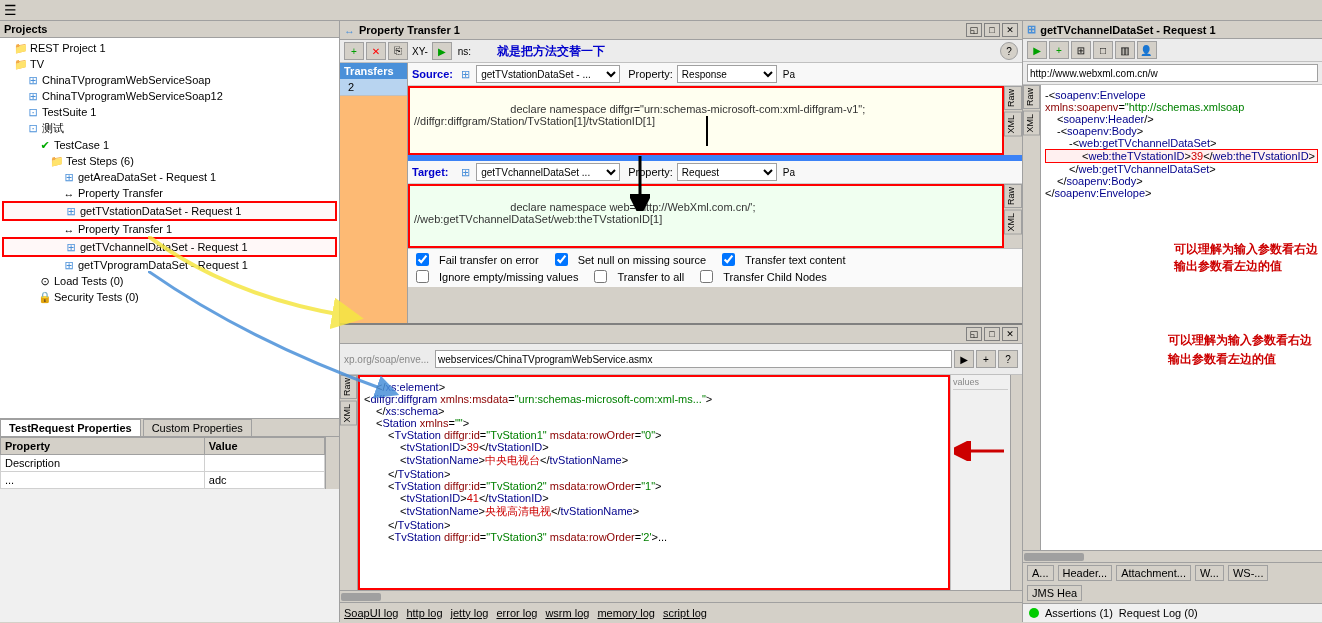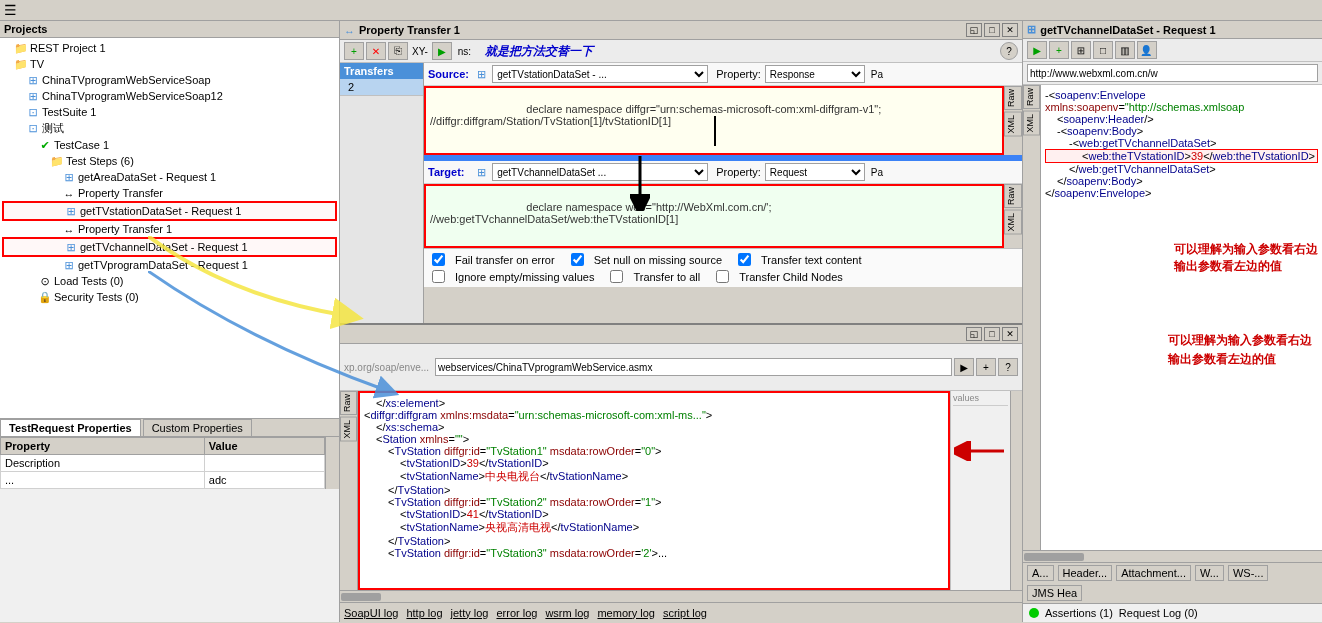--- a/index.html
+++ b/index.html
@@ -30,34 +30,34 @@
 
     
     .center-panel { flex: 1; display: flex; flex-direction: column; overflow: hidden; }
     .panel-title-bar { background: #d4d0c8; display: flex; align-items: center; padding: 2px 4px; border-bottom: 1px solid #a0a0a0; gap: 2px; }
     .panel-title-text { font-weight: bold; flex: 1; }
     .panel-btn { width: 16px; height: 14px; border: 1px solid #808080; background: #d4d0c8; cursor: pointer; display: inline-flex; align-items: center; justify-content: center; font-size: 9px; }
     .toolbar-row { display: flex; align-items: center; padding: 2px 4px; background: #ececec; border-bottom: 1px solid #c0c0c0; gap: 2px; }
     .tb-btn { width: 20px; height: 18px; border: 1px solid #a0a0a0; background: #d4d0c8; cursor: pointer; display: inline-flex; align-items: center; justify-content: center; font-size: 10px; }
     .tb-btn.green { color: #00a000; }
     .tb-btn.red { color: red; }
-    .hint-text { color: #0000cc; font-weight: bold; font-size: 12px; margin-left: 8px; font-style: italic; }
+    .hint-text { color: #0000cc; font-weight: bold; font-size: 12px; margin-left: 20px; }
 
     
     .prop-row { display: flex; align-items: center; padding: 2px 4px; border-bottom: 1px solid #e0e0e0; gap: 4px; }
     .prop-label { font-weight: bold; width: 45px; flex-shrink: 0; }
     .prop-select { height: 18px; border: 1px solid #a0a0a0; background: white; font-size: 10px; }
-    .prop-select-wide { width: 216px; }
+    .prop-select-wide { width: 144px; }
     .prop-select-med { width: 100px; }
     .xml-display { background: #f8f8f8; border: 1px solid #c0c0c0; padding: 2px 4px; font-family: monospace; font-size: 10px; color: #333; overflow: hidden; white-space: nowrap; }
     .cb-item { display: flex; align-items: center; gap: 10px; }
 
     
     .xml-tab-side { writing-mode: vertical-rl; transform: rotate(180deg); background: #d4d0c8; border: 1px solid #a0a0a0; padding: 3px 2px; cursor: pointer; font-size: 10px; }
-    .addr-bar { display: flex; align-items: center; padding: 14px 4px; background: #ececec; border-bottom: 1px solid #c0c0c0; gap: 2px; justify-content: center; }
+    .addr-bar { display: flex; align-items: center; padding: 6px 4px; background: #ececec; border-bottom: 1px solid #c0c0c0; gap: 2px; justify-content: center; }
     .addr-input { flex: 1; height: 18px; border: 1px solid #a0a0a0; background: white; padding: 0 2px; font-size: 10px; }
     .content-area { flex: 1; display: flex; overflow: hidden; }
     .xml-content { flex: 1; background: white; padding: 4px; font-family: monospace; font-size: 10px; overflow: auto; }
 
     
     .right-panel { width: 300px; background: #f0f0f0; border-left: 1px solid #a0a0a0; display: flex; flex-direction: column; }
     .right-title { background: #d4d0c8; display: flex; align-items: center; padding: 2px 4px; gap: 2px; border-bottom: 1px solid #a0a0a0; }
     .right-title-text { font-weight: bold; font-size: 11px; flex: 1; }
     .right-toolbar { display: flex; align-items: center; padding: 2px 4px; gap: 2px; background: #ececec; border-bottom: 1px solid #c0c0c0; }
     .right-addr { display: flex; align-items: center; padding: 2px 4px; background: #ececec; border-bottom: 1px solid #c0c0c0; }
@@ -267,21 +267,21 @@
         <span style="font-size:10px; margin:0 2px;">XY-</span>
         <button class="tb-btn green">▶</button>
         <span style="font-size:10px; margin:0 4px;">ns:</span>
         <span class="hint-text">就是把方法交替一下</span>
         <span style="flex:1;"></span>
         <button class="tb-btn" style="border-radius:50%; width:18px; height:18px;">?</button>
       </div>
 
       <div style="display:flex; height:260px;">
 
-        <div style="width:84px; background:#e5e5e5; border-right:1px solid #a0a0a0; display:flex; flex-direction:column;">
+        <div style="width:68px; background:#fdba74; border-right:1px solid #a0a0a0; display:flex; flex-direction:column;">
           <div style="background:#4a90d9; color:white; padding:2px 4px; font-weight:bold; font-size:11px;">Transfers</div>
           <div style="background:#b8d4f0; padding:2px 8px; border-bottom:1px solid #c0c0c0;">2</div>
         </div>
 
         <div style="flex:1; display:flex; flex-direction:column; overflow:hidden;">
 
           <div class="prop-row" style="background:#f8f8f8; border-bottom:1px solid #d0d0d0;">
             <span class="prop-label" style="color:#0000cc; font-weight:bold; font-size:11px;">Source:</span>
             <span style="color:#4a90d9; margin-right:2px;">⊞</span>
             <select class="prop-select prop-select-wide">

